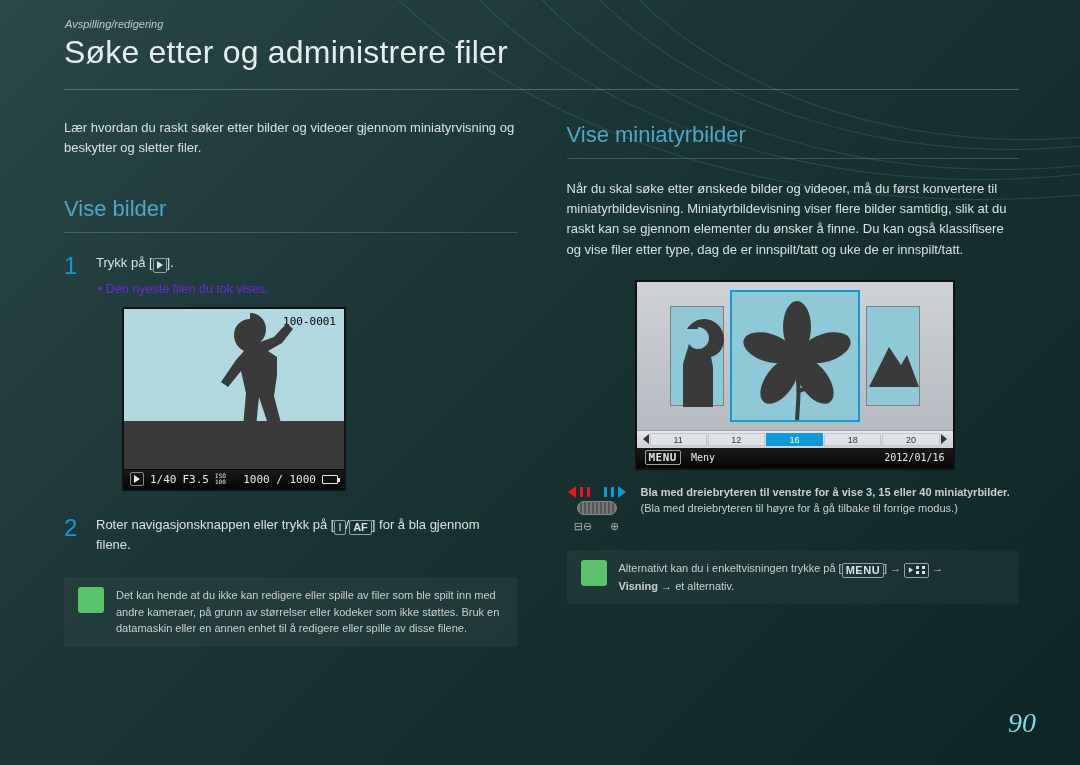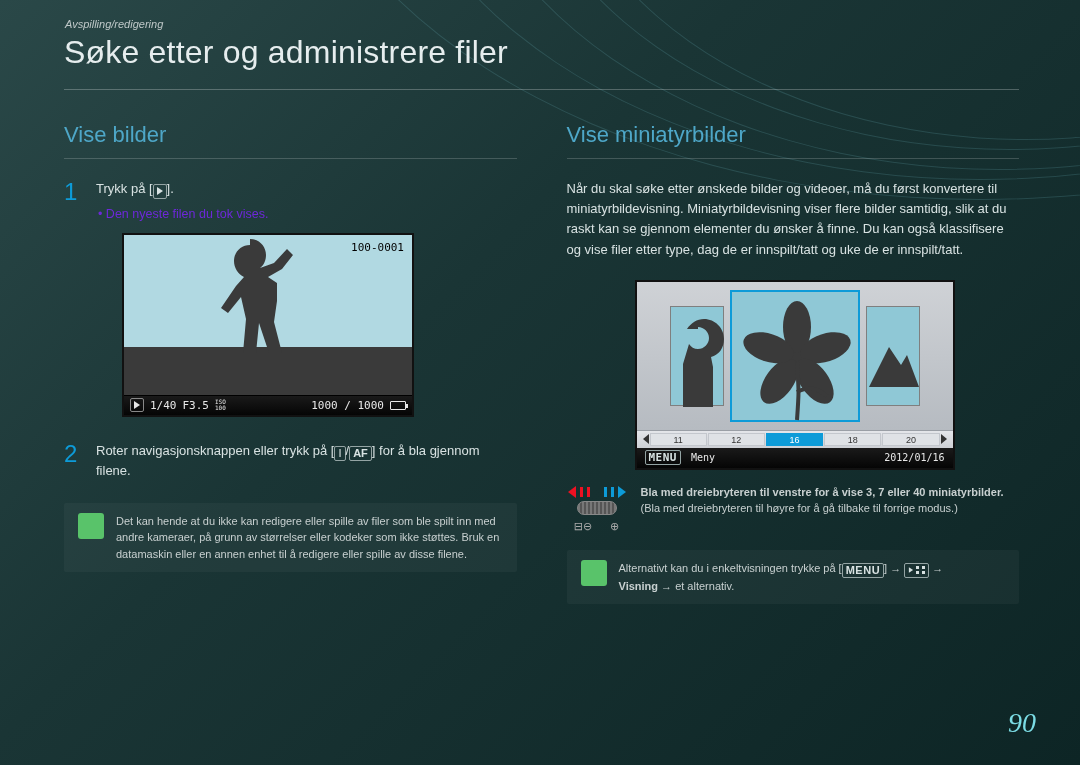--- a/index.html
+++ b/index.html
@@ -54,21 +54,21 @@
     padding: 0 3px; height: 15px; vertical-align: -2px;
     font-size: 11px; color: #d8e2e2;
   }
   .play-tri { width:0; height:0; border-left:6px solid #d8e2e2; border-top:4px solid transparent; border-bottom:4px solid transparent; }
   .menu-btn { font-weight:bold; letter-spacing:.5px; }
   .tiny-grid { display:inline-block; width:9px; height:8px; position:relative; vertical-align:-1px; margin-left:2px; }
   .tiny-grid span { position:absolute; width:3px; height:3px; background:#d8e2e2; }
 
   
   .shot {
-    border: 2px solid #111; background: #222; width: 292px; margin: 8px 1px 14px 26px;
+    border: 2px solid #111; background: #222; width: 224px; margin: 8px 1px 14px 26px;
   }
   .shot-img { background: #b1d9e2; height: 160px; position: relative; overflow:hidden; }
   .corner-label { position:absolute; top:4px; right:8px; font-size:11px; color:#000; font-family: monospace; }
   .ground { position:absolute; bottom:0; left:0; right:0; height:48px; background:#3a3a3a; }
   .silhouette {
     position:absolute; bottom:22px; left:56px; width:140px; height:140px;
   }
   .shot-bar {
     background: linear-gradient(#1a1a1a,#050505);
     color:#e8e8e8; font-family: monospace; font-size:11px;
@@ -137,20 +137,21 @@
 <div class="swoosh sw3"></div>
 <div class="swoosh sw4"></div>
 <div class="swoosh sw5"></div>
 
 <div class="breadcrumb">Avspilling/redigering</div>
 <h1 class="page-title">Søke etter og administrere filer</h1>
 
 <div class="columns">
 
   <div class="col">
+    <p class="intro">Lær hvordan du raskt søker etter bilder og videoer gjennom miniatyrvisning og beskytter og sletter filer.</p>
 
     <h2 class="section-heading">Vise bilder</h2>
 
     <div class="step">
       <div class="step-num">1</div>
       <div class="step-body">
         <p class="step-text">
           <span>Trykk på [</span><span class="btn-inline">
               <span class="play-tri"></span>
             </span><span>].</span>
@@ -258,21 +259,21 @@
             <span class="dial-tri-r"></span>
         </div>
         <div class="dial"></div>
         <div class="glass-row">
             <span>⊟⊖</span>
             <span style="width:6px;"></span>
             <span>⊕</span>
           </div>
       </div>
       <div>
-        <b>Bla med dreiebryteren til venstre for å vise 3, 7 eller 40 miniatyrbilder.</b><br>
+        <b>Bla med dreiebryteren til venstre for å vise 3, 15 eller 40 miniatyrbilder.</b><br>
         <span>(Bla med dreiebryteren til høyre for å gå tilbake til forrige modus.)</span>
       </div>
     </div>
 
     <div class="note">
       <div class="note-icon-green"></div>
       <div>
         <span>Alternativt kan du i enkeltvisningen trykke på [</span><span class="btn-inline menu-btn">MENU</span><span>] → </span><span class="btn-inline">
             <span class="play-tri" style="transform:scale(.7);"></span>
             <span class="tiny-grid">

